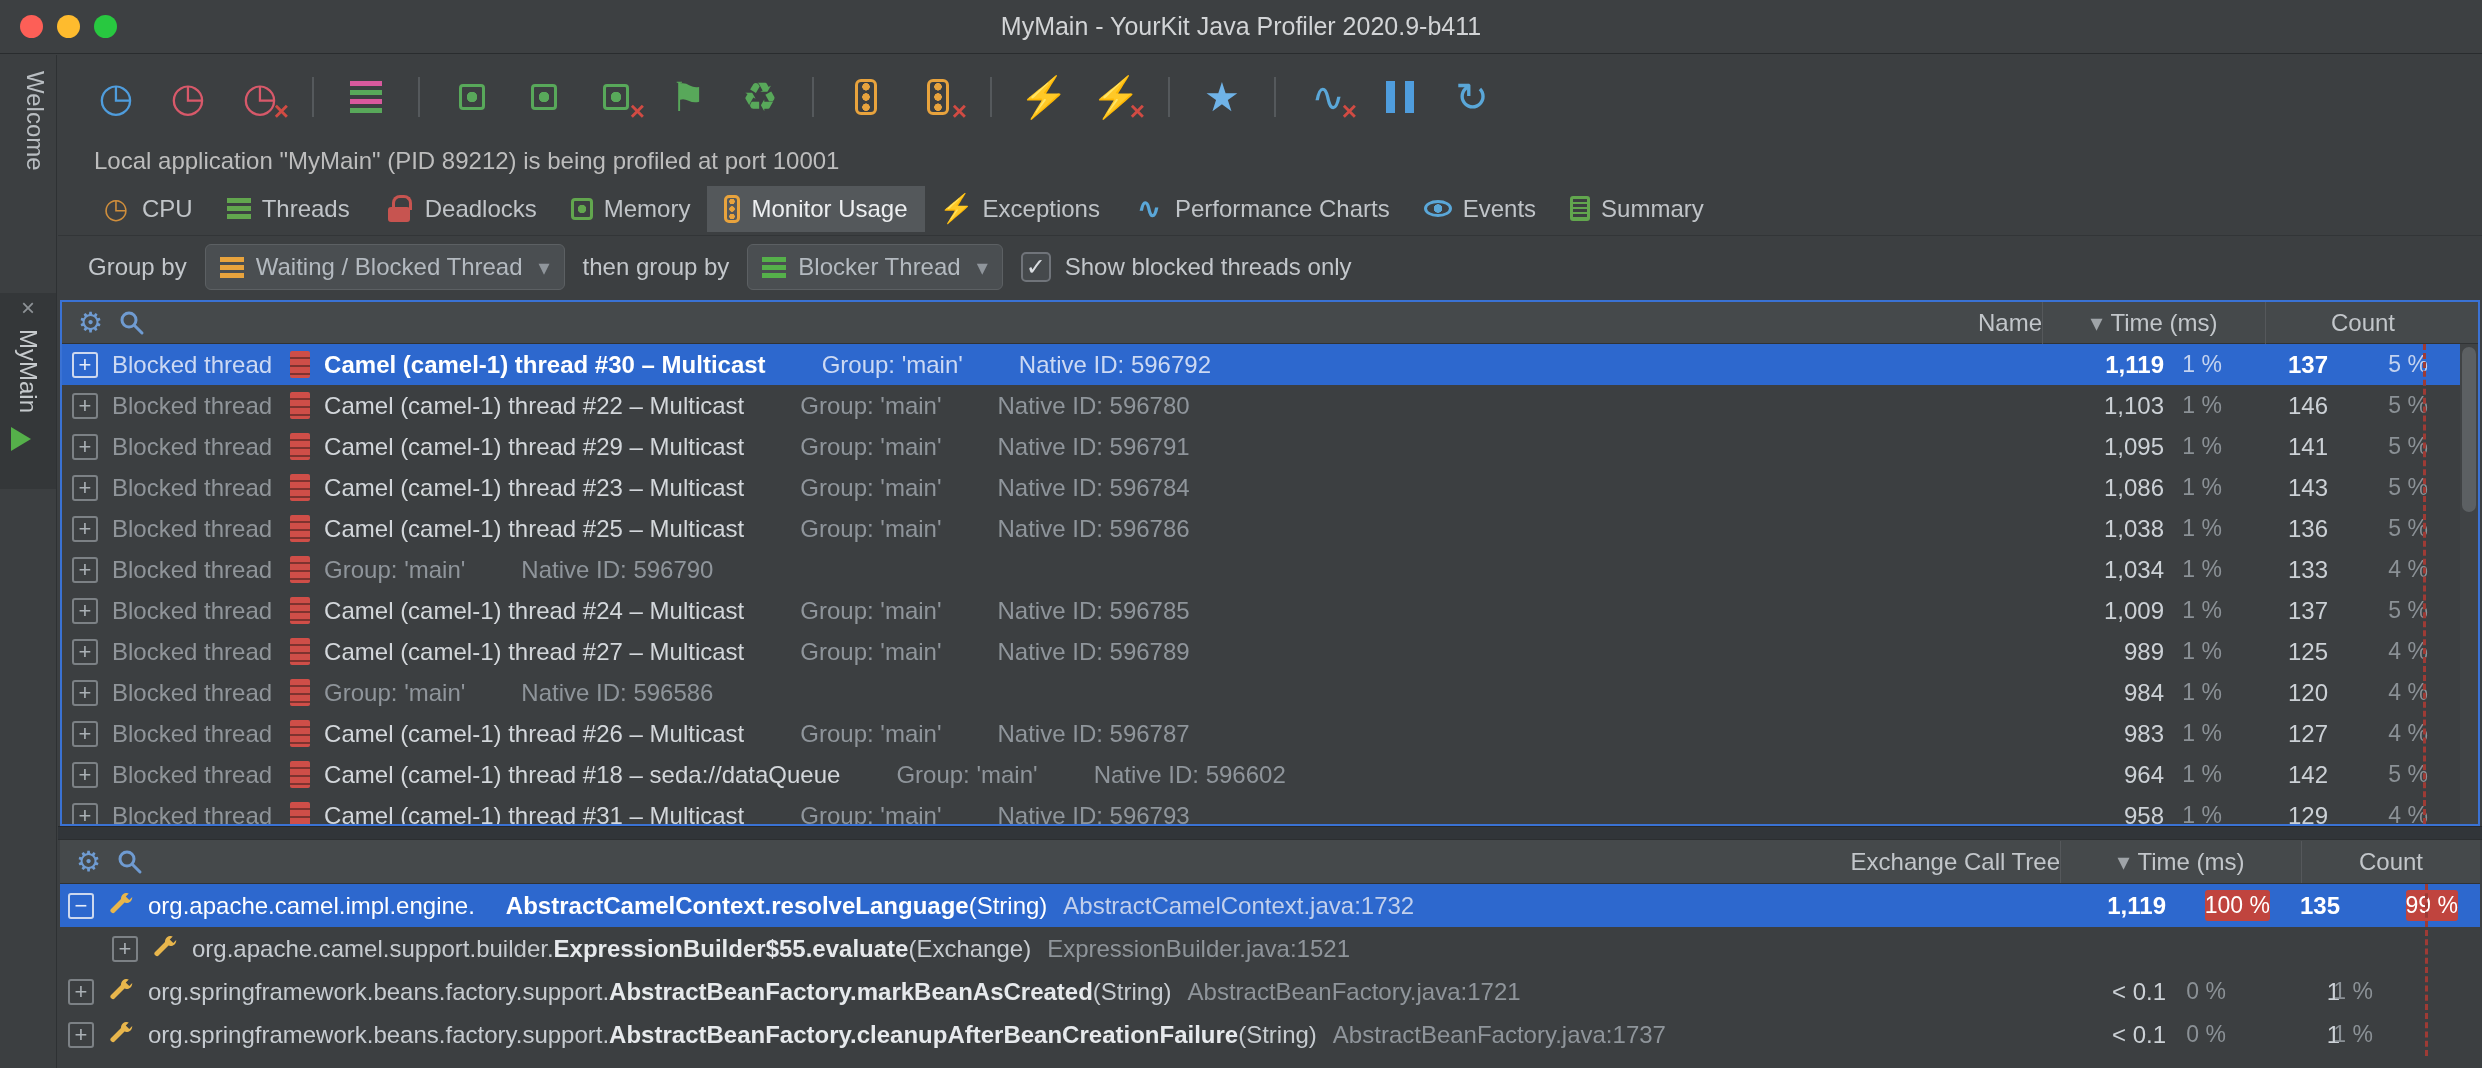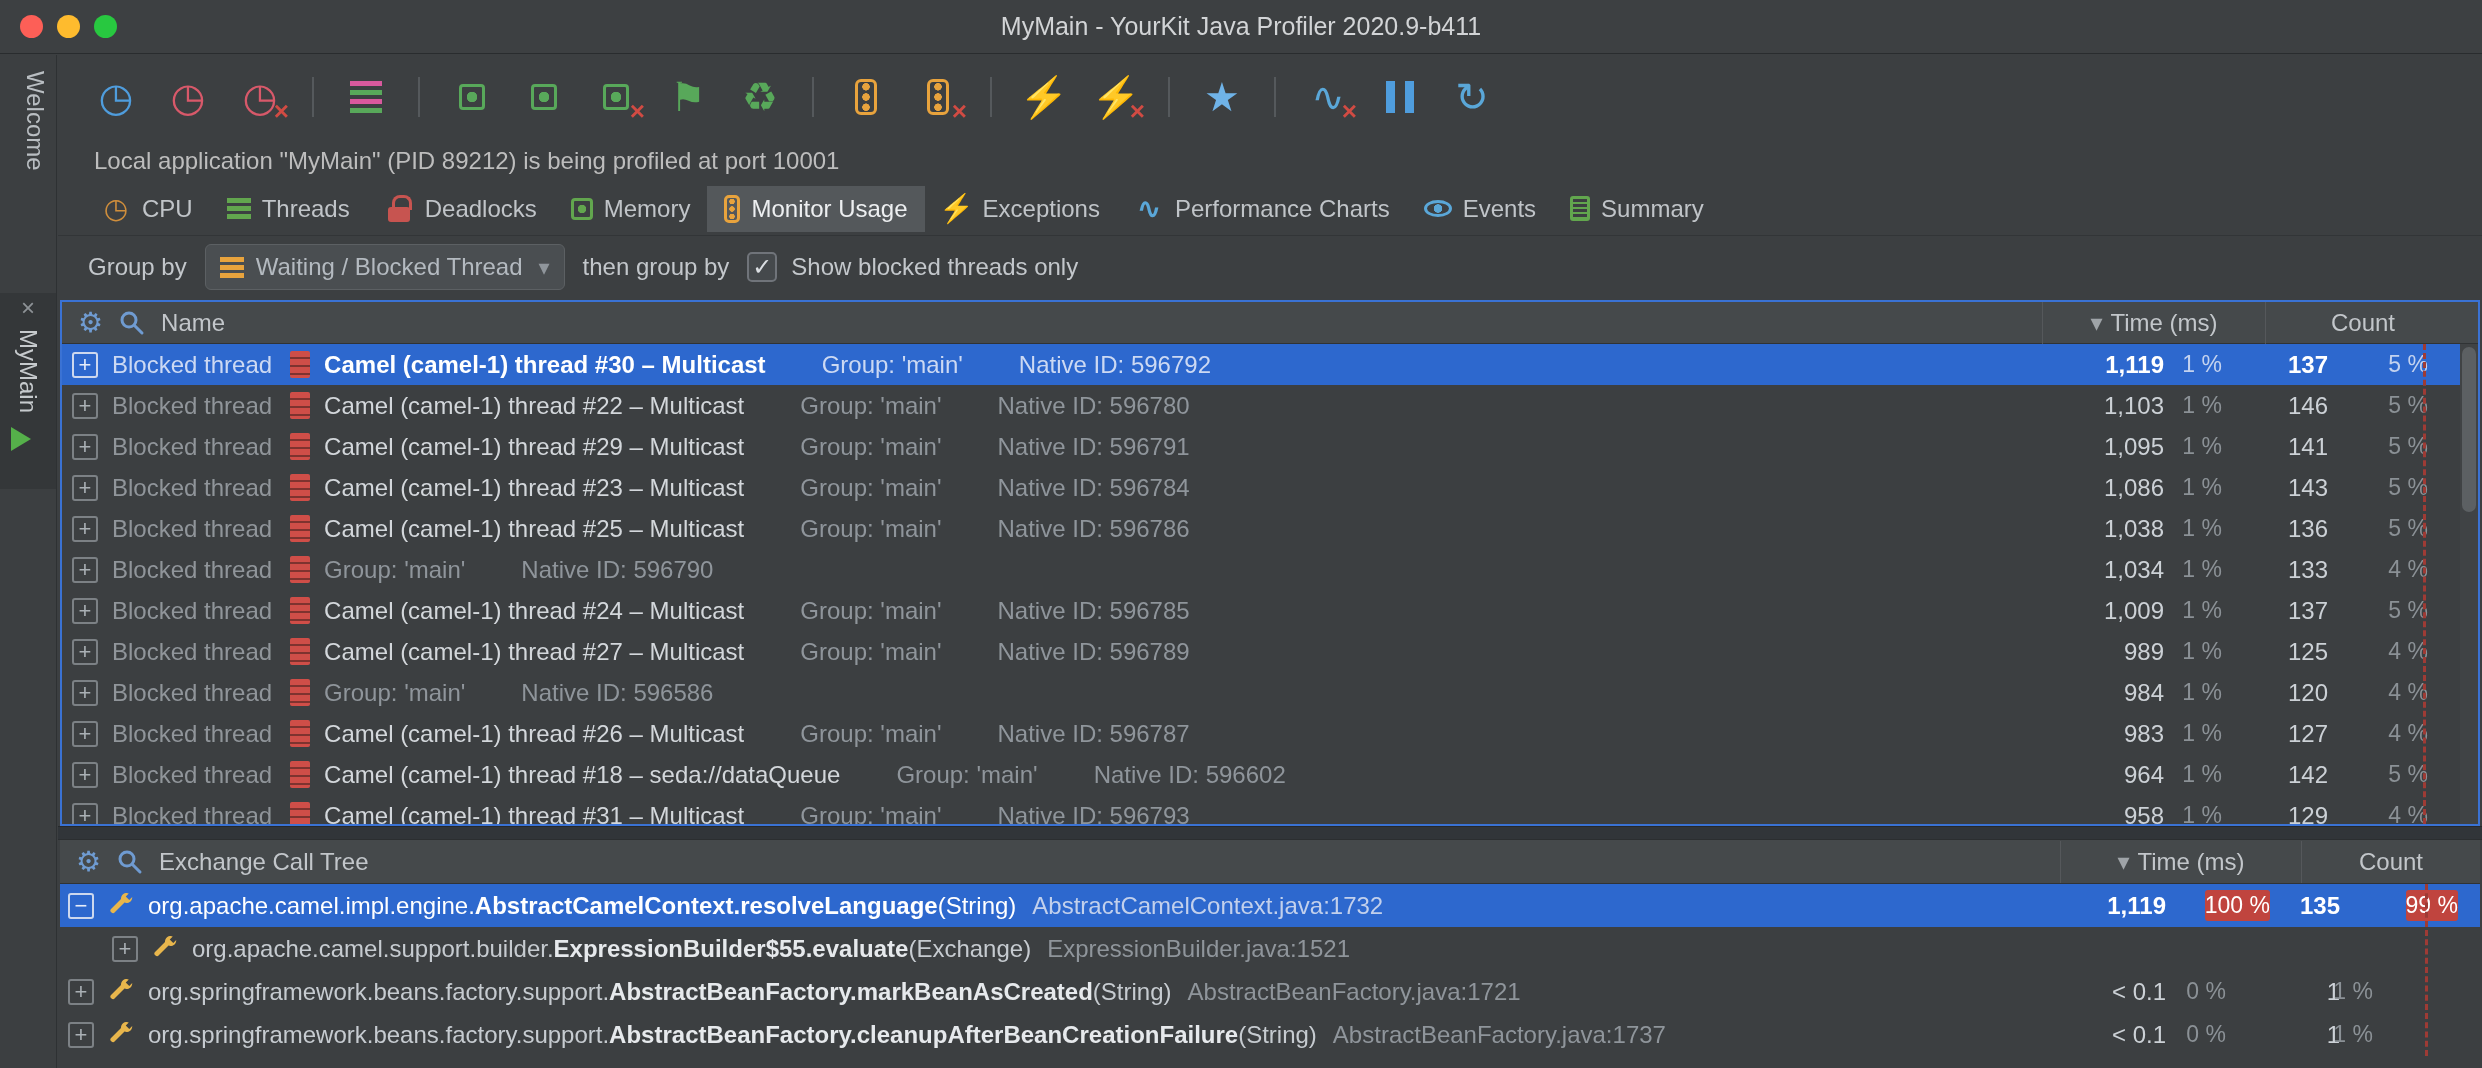--- a/index.html
+++ b/index.html
@@ -104,21 +104,21 @@
   .dd-bars-green{ background:repeating-linear-gradient(180deg,#55b04a 0 5px,transparent 5px 8px); }
   .cb{ width:30px; height:30px; background:#45494c; border:2px solid #70747a; border-radius:5px;
     display:flex; align-items:center; justify-content:center; color:#dadee2; font-size:24px; }
   .cb.checked::before{ content:"✓"; }
   .cb-label{ margin-left:-4px; }
 
   
   .thead{ display:flex; align-items:center; height:42px; background:#45494b; border-bottom:1px solid #303335; color:#c2c6ca; }
   .hicons{ display:flex; align-items:center; gap:16px; padding:0 16px; }
   .gear{ color:#6f9bd1; font-size:28px; line-height:1; }
-  .hname{ flex:1; text-align:left; }
+  .hname{ flex:1; text-align:right; }
   .hsep{ width:1px; height:42px; background:#55585b; }
   .sorticon::before{ content:"▾"; color:#9fa4a8; margin-right:8px; }
   .expander{ width:26px; height:26px; border:2px solid #7c8185; border-radius:3px; flex:none;
     display:flex; align-items:center; justify-content:center; color:#aab0b5; font-size:22px; line-height:1; }
   .expander::before{ content:"+"; }
   .minus .expander::before{ content:"−"; }
   .redline{ position:absolute; top:0; bottom:0; right:52px; width:0; border-left:3px dashed #9e3b35; z-index:6; pointer-events:none; }
 
   
   .table-top{ position:relative; margin:2px 2px 0 2px; border:2px solid #3a72d4; background:#3c3f41; }
@@ -166,21 +166,21 @@
   .mth{ color:#e6e9ec; font-weight:bold; white-space:pre; }
   .args{ color:#c6cbd0; white-space:pre; }
   .loc{ color:#8f959b; margin-left:16px; white-space:nowrap; }
   .ct-time{ width:120px; text-align:right; color:#ccd1d6; flex:none; }
   .ct-timep{ width:118px; padding-right:58px; display:flex; justify-content:flex-end; align-items:center; flex:none; }
   .ct-count{ width:66px; padding-right:10px; text-align:right; color:#ccd1d6; flex:none; }
   .ct-countp{ width:130px; padding-right:107px; display:flex; justify-content:flex-end; align-items:center; flex:none; }
   .pct{ color:#8b9196; font-size:23px; white-space:nowrap; }
   .ctrow.selected{ color:#fff; }
   .ctrow.selected .pkg, .ctrow.selected .args{ color:#ffffff; }
-  .ctrow.selected .mth{ color:#ffffff; }
+  .ctrow.selected .mth{ color:#ffffff;margin-left:31px; }
   .ctrow.selected .loc{ color:#c2d0ec; }
   .ctrow.selected .ct-time, .ctrow.selected .ct-count{ color:#ffffff; font-weight:bold; }
   .ctrow.selected .expander{ border-color:#cdd8ee; color:#e6edfa; }
   .ctrow.selected .ct-timep{ padding-right:14px; }
   .ctrow.selected .ct-countp{ padding-right:22px; }
   .ctrow.selected .pct{ background:#c0443e; color:#ffffff; padding:2px 0; border-radius:3px; }
 </style>
 </head>
 <body>
 
@@ -321,20 +321,25 @@
   </div>
 
   <div class="filterbar">
     <span>Group by</span>
     <div class="dropdown">
       <span class="dd-bars dd-bars-orange"></span>
       <span>Waiting / Blocked Thread</span>
       <span class="dd-caret"></span>
     </div>
     <span>then group by</span>
+    <div class="dropdown">
+      <span class="dd-bars dd-bars-green"></span>
+      <span>Blocker Thread</span>
+      <span class="dd-caret"></span>
+    </div>
     <span class="cb checked" id="blocked-cb"></span>
     <span class="cb-label">Show blocked threads only</span>
   </div>
 
   <div class="table-top">
     <div class="thead">
       <div class="hicons">
         <span class="gear">⚙</span>
         <svg width="26" height="26" viewBox="0 0 26 26" fill="none">
           <circle cx="10" cy="10" r="7" stroke="#6f9bd1" stroke-width="3"></circle>

